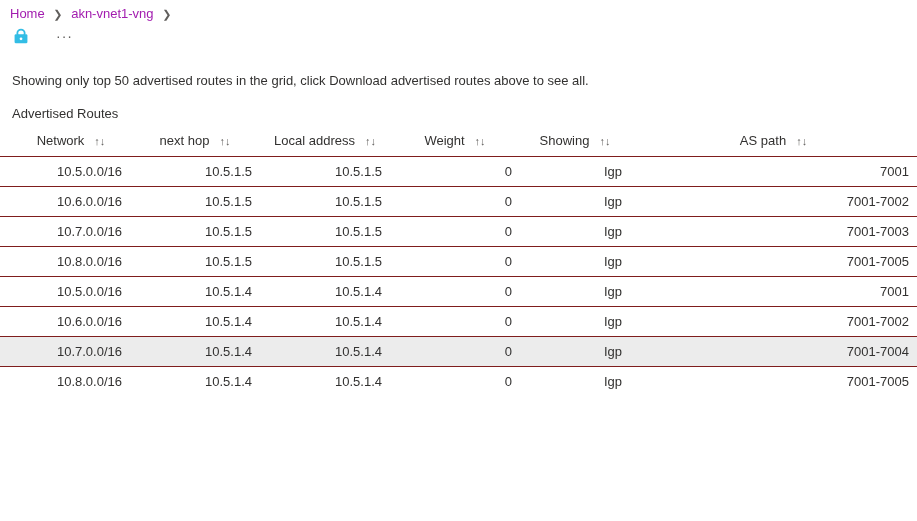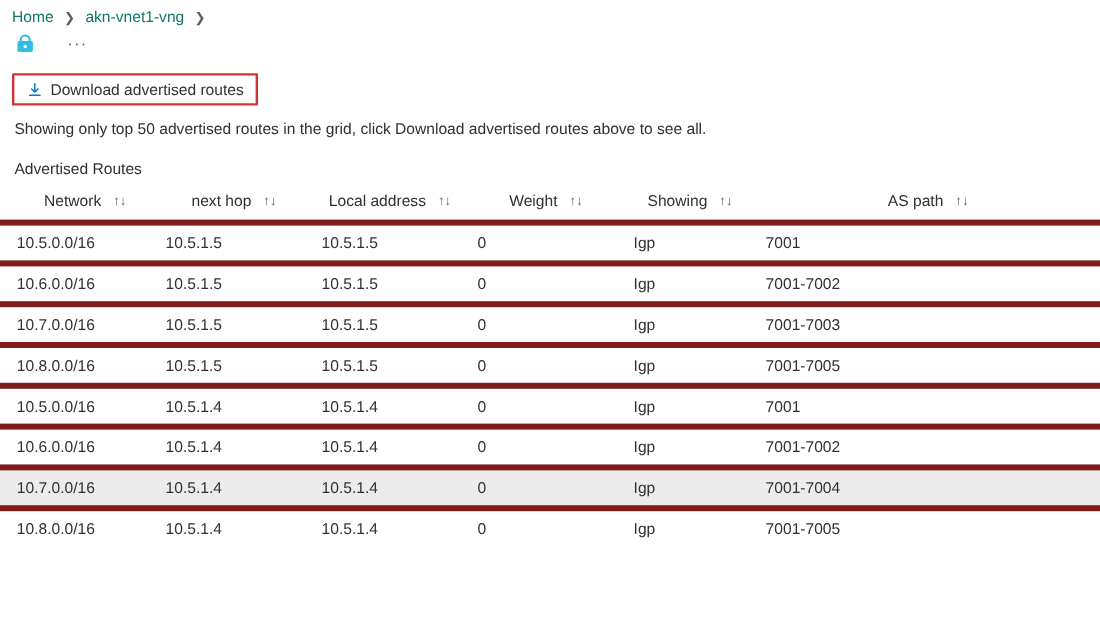--- a/index.html
+++ b/index.html
@@ -10,21 +10,21 @@
     background: #ffffff;
     width: 917px;
     height: 521px;
     overflow: hidden;
   }
   .breadcrumb {
     padding: 6px 10px 2px 10px;
     font-size: 13px;
   }
   .breadcrumb a {
-    color: #0f766e;
+    color: #a21caf;
     text-decoration: none;
     cursor: pointer;
   }
   .breadcrumb .sep {
     color: #605e5c;
     margin: 0 5px;
     font-size: 11px;
   }
   .title-row {
     display: flex;
@@ -104,22 +104,23 @@
     gap: 10px;
   }
   .sort-icon {
     color: #605e5c;
     font-size: 11px;
     cursor: pointer;
   }
   .table tbody td {
     padding: 7px 8px;
     font-size: 13px;
-    border-top: 5px solid #7f1d1d;
-    color: #323130;
+    border-top: 1px solid #7f1d1d;
+    color: #323130;
+    text-align: right;
   }
   .table tbody tr.hover-row td {
     background: #ececec;
   }
   .col-network { width: 130px; padding-left: 14px !important; }
   .col-nexthop { width: 130px; }
   .col-local   { width: 130px; }
   .col-weight  { width: 130px; }
   .col-origin  { width: 110px; }
   .col-aspath  { width: auto; }
@@ -140,28 +141,20 @@
     <svg width="22" height="22" viewBox="0 0 24 24">
       <rect x="5" y="10" width="14" height="10" rx="1.5" fill="#33bde5"></rect>
       <rect x="8" y="5" width="8" height="8" rx="4" fill="none" stroke="#33bde5" stroke-width="2"></rect>
       <circle cx="12" cy="15" r="1.5" fill="#ffffff"></circle>
     </svg>
   </span>
   <span class="more-dots">···</span>
 </div>
 
 <div class="toolbar">
-  <div class="toolbar-btn highlight-box">
-    <span class="tb-icon">
-      <svg width="14" height="14" viewBox="0 0 16 16">
-        <path d="M8 2v8M5 7l3 3 3-3M3 13h10" stroke="#0078d4" stroke-width="1.4" fill="none" stroke-linecap="round" stroke-linejoin="round"></path>
-      </svg>
-    </span>
-    <span>Download advertised routes</span>
-  </div>
 </div>
 
 <div class="info-text">Showing only top 50 advertised routes in the grid, click Download advertised routes above to see all.</div>
 
 <div class="section-title">Advertised Routes</div>
 
 <table class="table">
   <thead>
     <tr>
       <th class="col-network">

